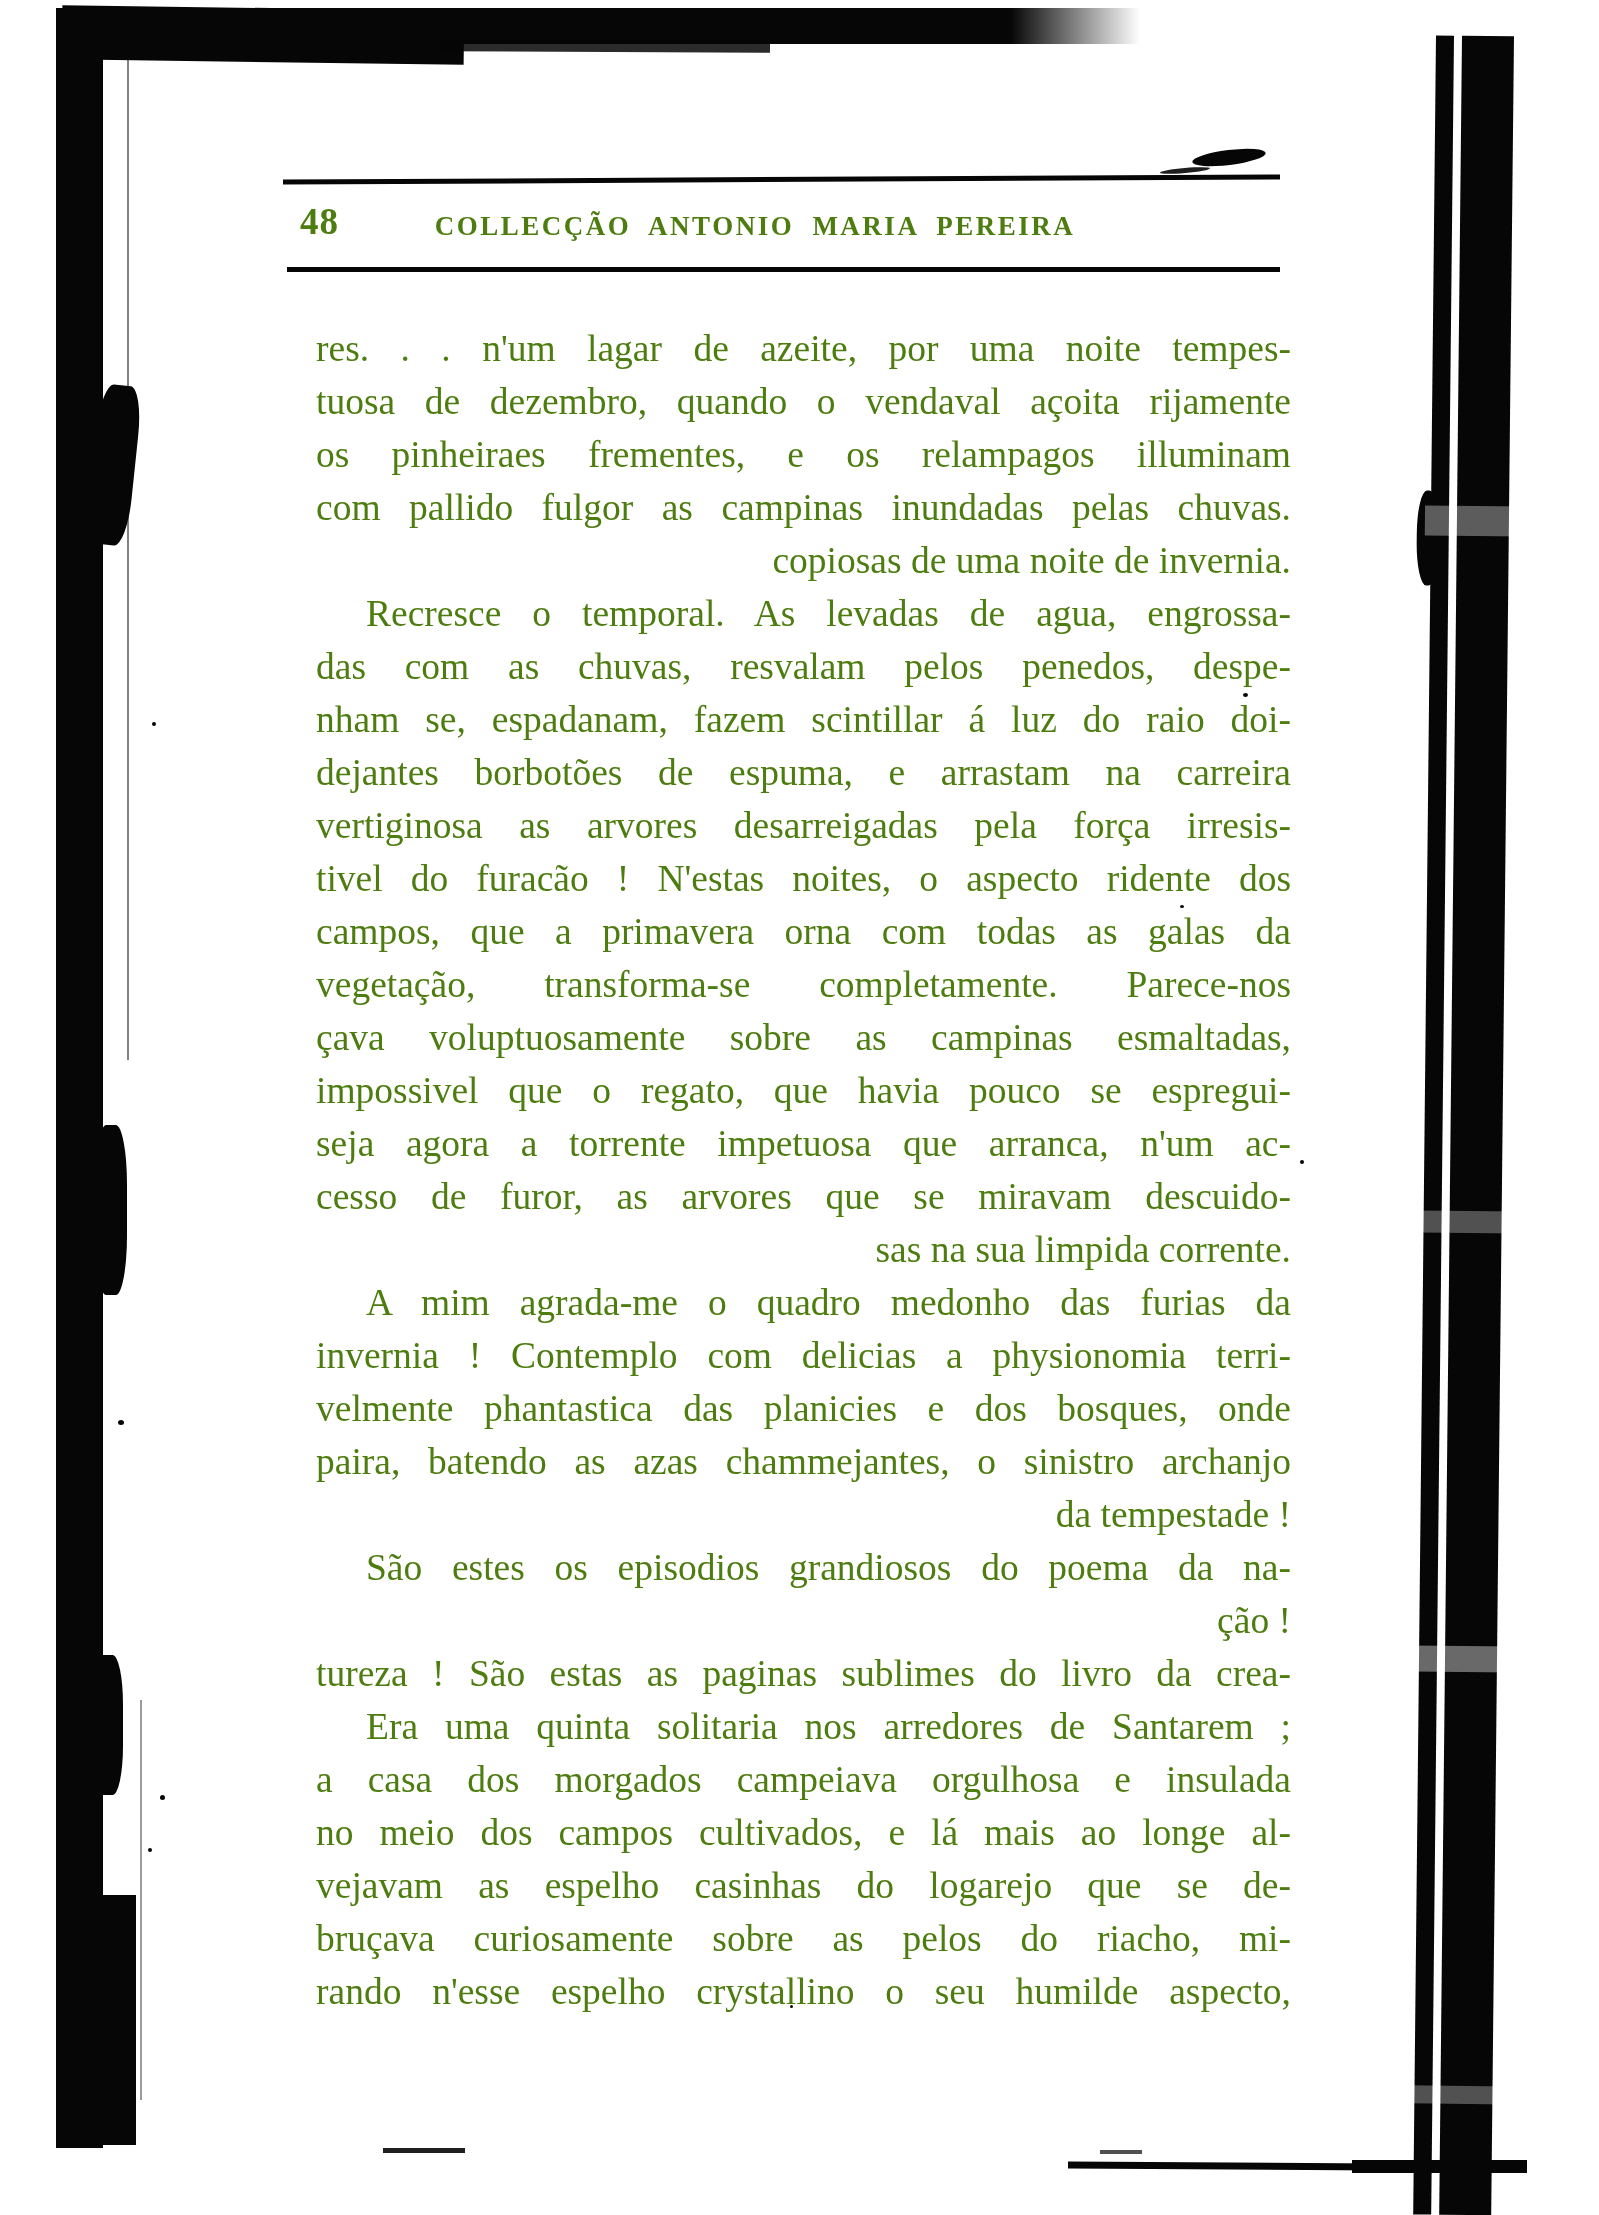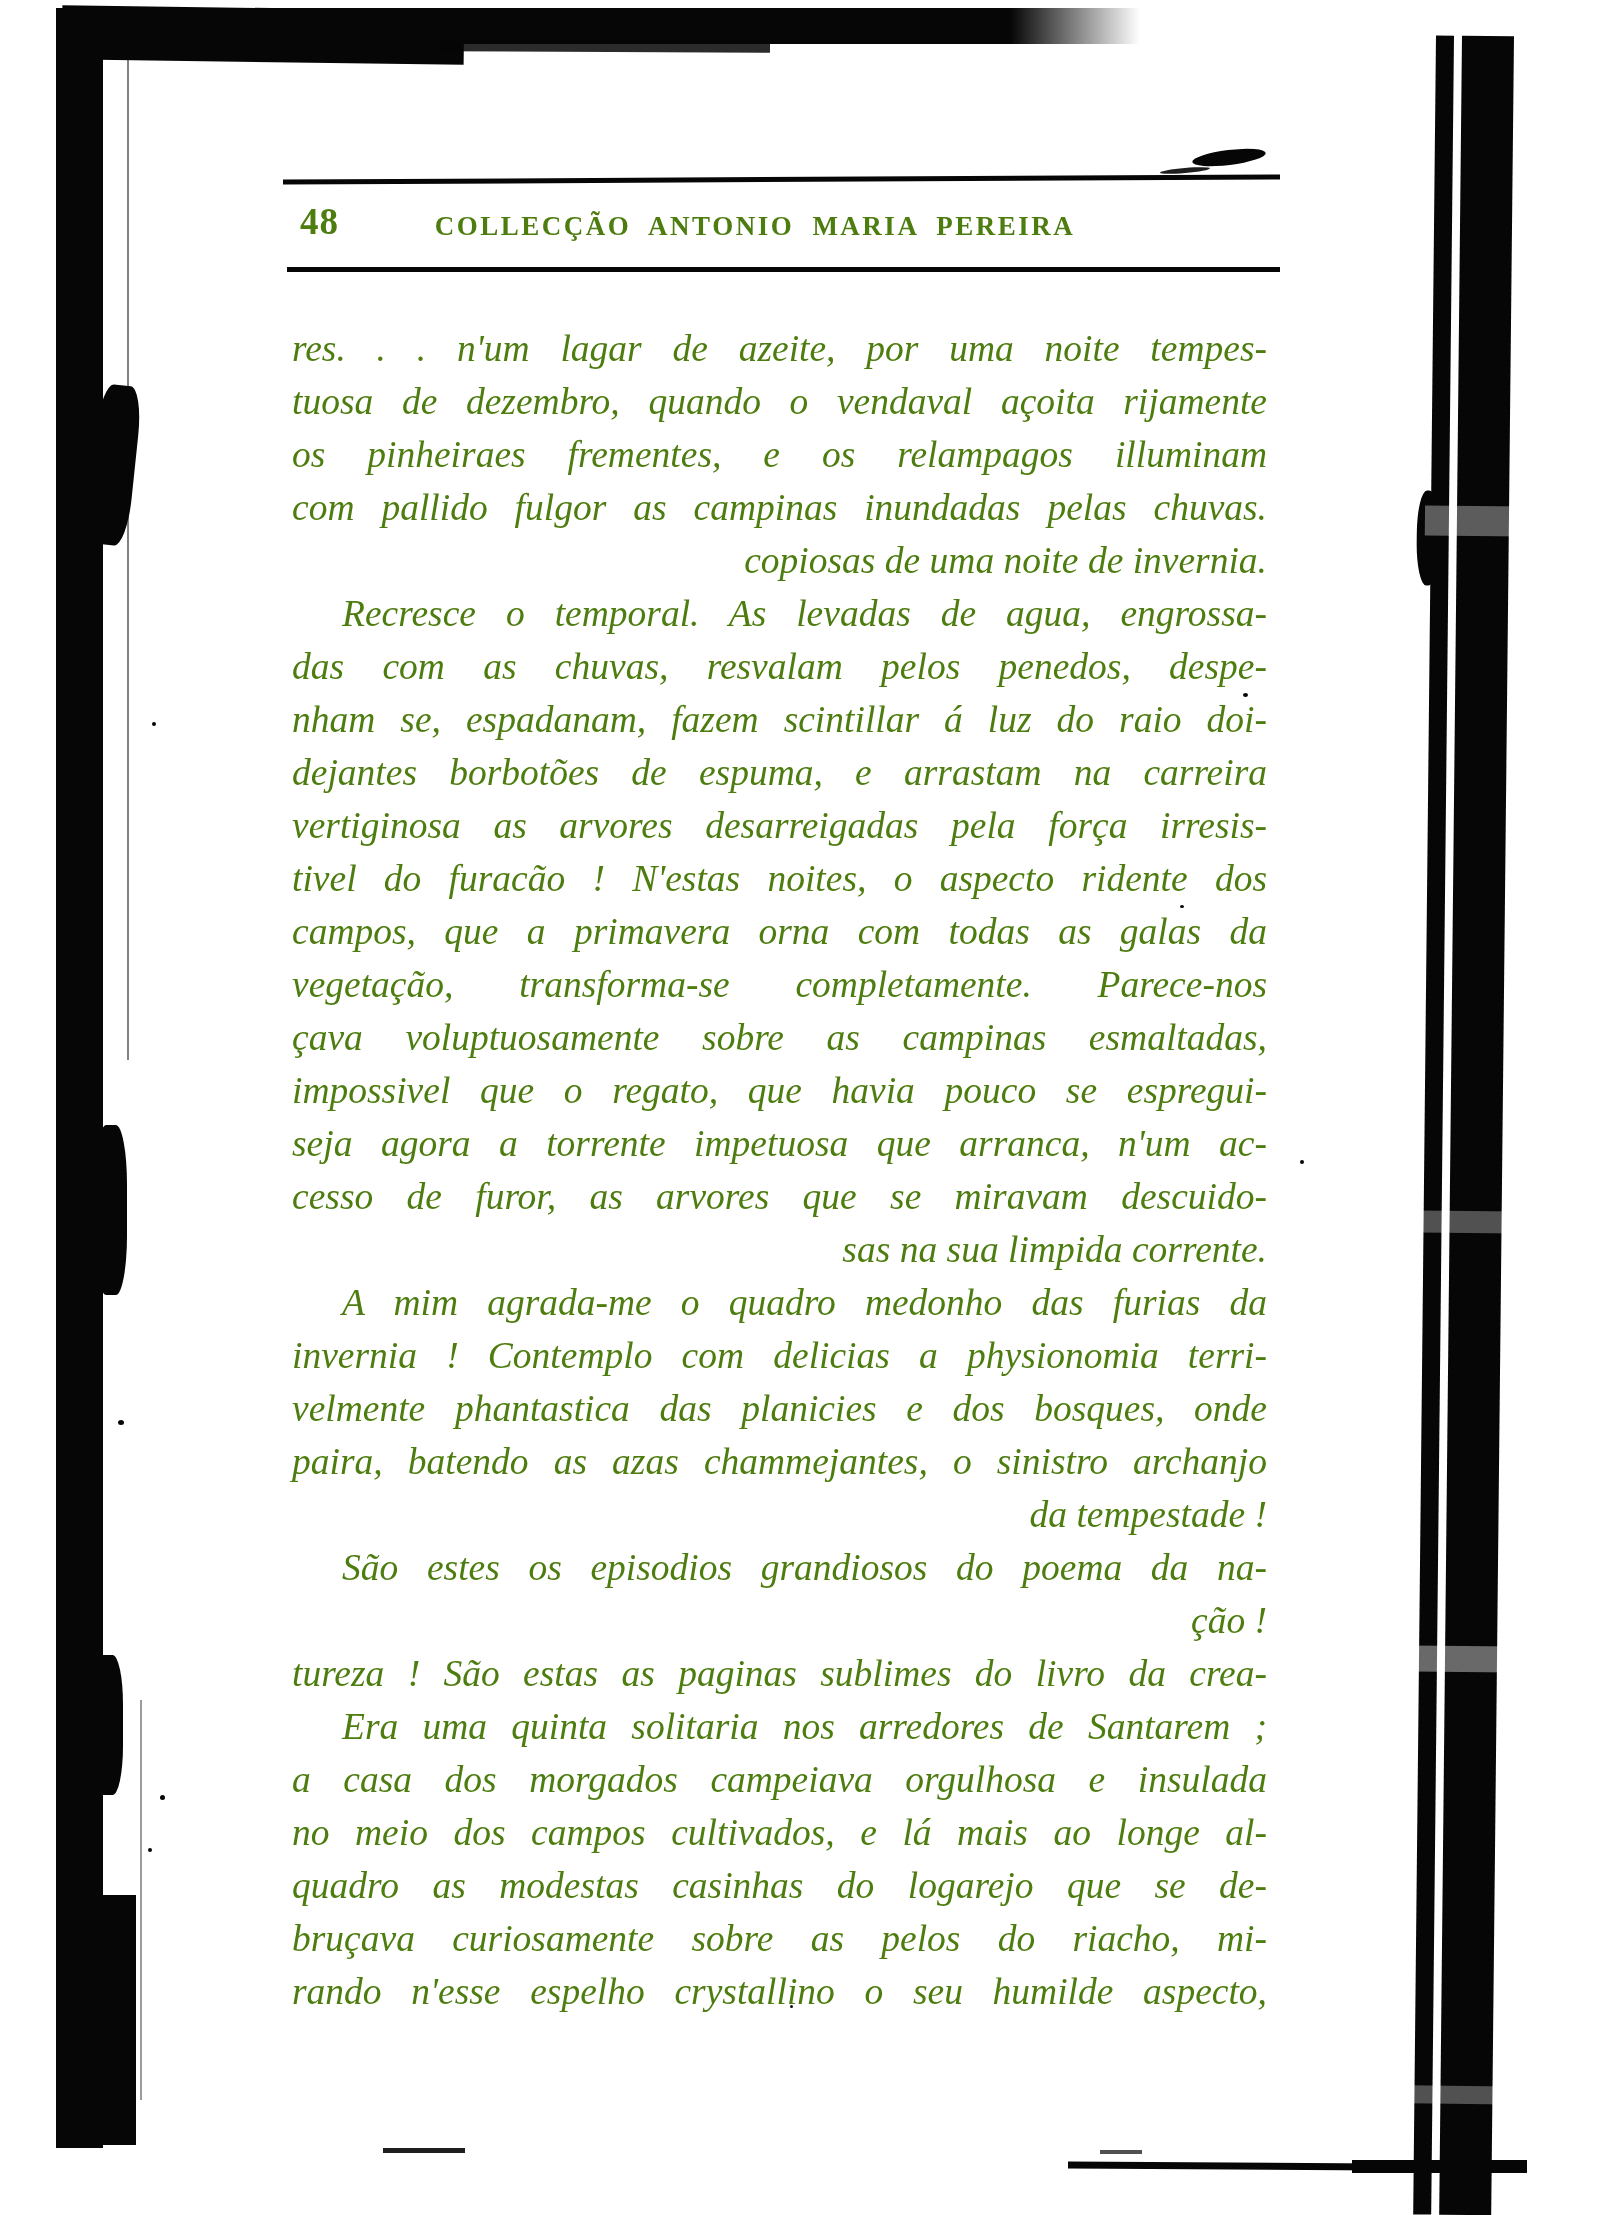--- a/index.html
+++ b/index.html
@@ -49,21 +49,21 @@
   .sp8{left:118px;top:1420px;width:6px;height:5px;}
 
   
   .rule1{left:283px;top:177px;width:997px;height:5px;transform:rotate(-.3deg);}
   .rule2{left:287px;top:267px;width:993px;height:5px;}
   .pagenum{left:300px;top:200px;font-size:37px;font-weight:bold;letter-spacing:1px;}
   .htitle{left:400px;top:211px;width:710px;text-align:center;font-size:27px;font-weight:bold;
           letter-spacing:2.5px;word-spacing:9px;white-space:nowrap;}
 
   
-  .bodytext{left:292px;top:322px;width:975px;font-size:37.5px;line-height:53px;font-style:italic;}
+  .bodytext{left:316px;top:322px;width:975px;font-size:37.5px;line-height:53px;}
   .line{text-align:right;}
   .jl{text-align:justify;text-align-last:justify;text-justify:inter-word;}
   .para.indent .line:first-child{text-indent:50px;}
 </style>
 </head>
 <body>
 
 <div class="page">
 
   <div class="abs ink band-top"></div>
@@ -140,19 +140,19 @@
       </div>
       <div class="para indent">
         <div class="line jl">São estes os episodios grandiosos do poema da na-</div>
         <div class="line">ção !</div>
         <div class="line jl">tureza ! São estas as paginas sublimes do livro da crea-</div>
       </div>
       <div class="para indent">
         <div class="line jl">Era uma quinta solitaria nos arredores de Santarem ;</div>
         <div class="line jl">a casa dos morgados campeiava orgulhosa e insulada</div>
         <div class="line jl">no meio dos campos cultivados, e lá mais ao longe al-</div>
-        <div class="line jl">quadro as modestas casinhas do logarejo que se de-</div>
+        <div class="line jl">vejavam as espelho casinhas do logarejo que se de-</div>
         <div class="line jl">bruçava curiosamente sobre as pelos do riacho, mi-</div>
         <div class="line jl">rando n'esse espelho crystallino o seu humilde aspecto,</div>
       </div>
     </div>
 
 </div>
 
 </body></html>

